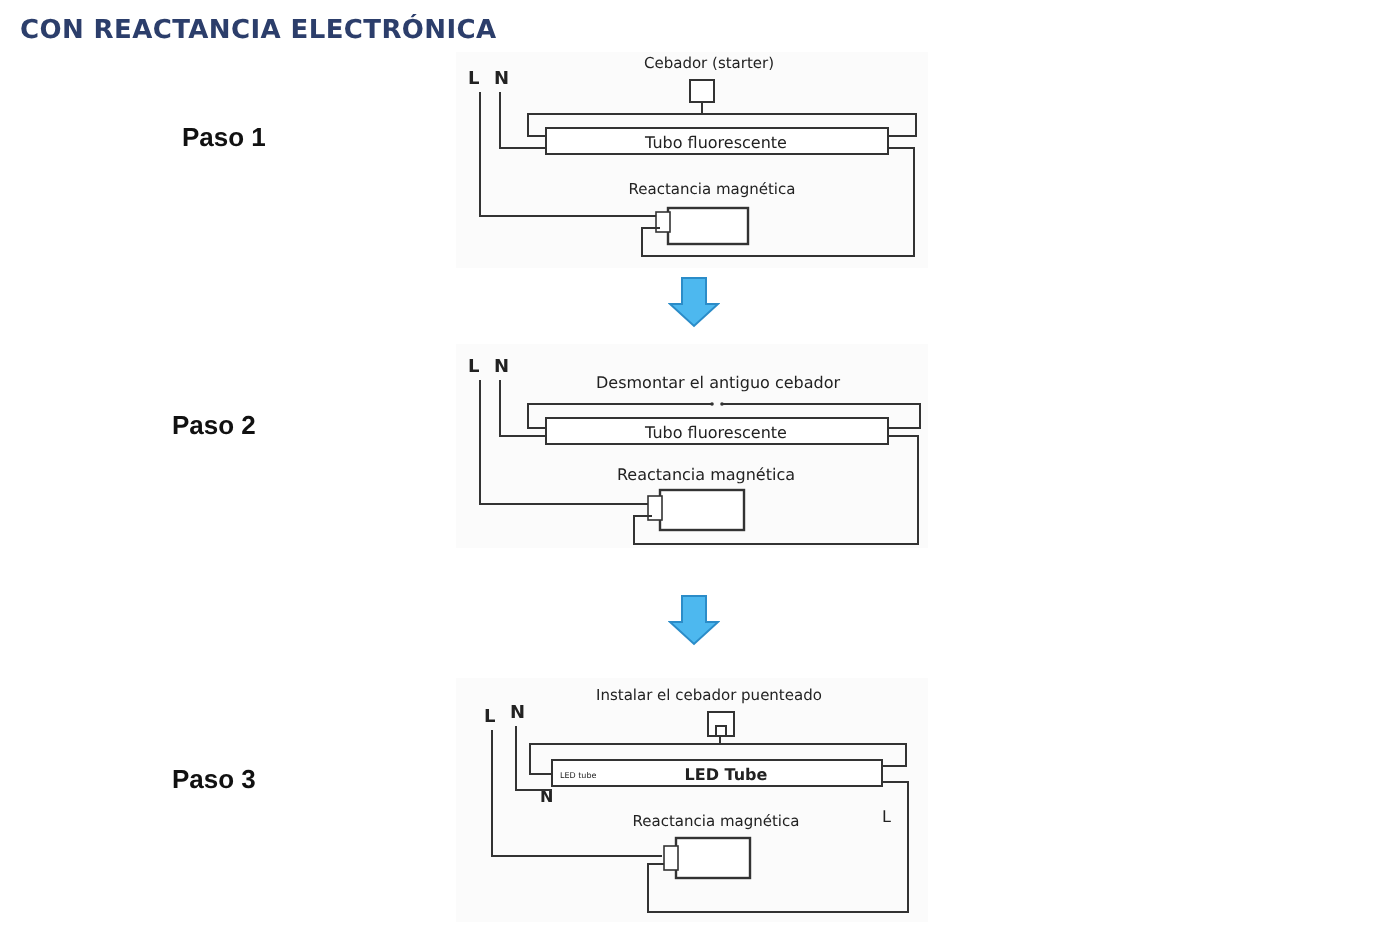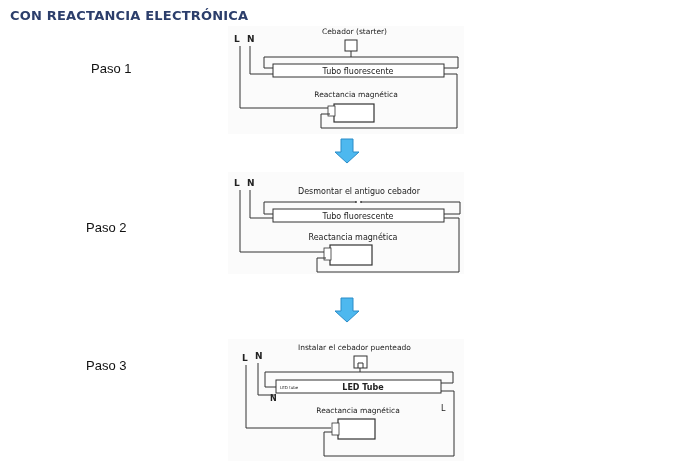--- a/index.html
+++ b/index.html
@@ -1,31 +1,31 @@
 <!DOCTYPE html>
 <html><head>
 <meta charset="utf-8">
 <style>
   html,body{margin:0;padding:0;background:#fff;}
   body{width:700px;height:465px;position:relative;overflow:hidden;font-family:"Liberation Sans",sans-serif;}
   .title{position:absolute;left:10px;top:8px;font-size:13px;color:#2c3e6b;letter-spacing:0.2px;font-family:"DejaVu Sans",sans-serif;font-weight:bold;}
-  .step{position:absolute;font-weight:normal;font-size:13px;color:#111;font-family:"Liberation Sans",sans-serif;padding-left:34px;}
+  .step{position:absolute;font-weight:bold;font-size:13px;color:#111;font-family:"Liberation Sans",sans-serif;padding-left:34px;}
   .diag{position:absolute;background:#fbfbfb;}
   .diag svg{display:block;}
   .arrow{position:absolute;}
   svg text{font-family:"DejaVu Sans",sans-serif;fill:#222;}
 </style>
 </head>
 <body>
 
 <div class="title">CON REACTANCIA ELECTRÓNICA</div>
 
 <div class="step" style="left:57px;top:61px;">Paso 1</div>
-<div class="step" style="left:52px;top:220px;">Paso 2</div>
-<div class="step" style="left:52px;top:358px;">Paso 3</div>
+<div class="step" style="left:52px;top:205px;">Paso 2</div>
+<div class="step" style="left:52px;top:382px;">Paso 3</div>
 
 <div class="diag" style="left:228px;top:26px;">
 <svg width="236" height="108" viewBox="0 0 236 108">
   <text x="6" y="16" font-size="9" font-weight="bold">L</text>
   <text x="19" y="16" font-size="9" font-weight="bold">N</text>
   <text x="94" y="8" font-size="7.5">Cebador (starter)</text>
 
   <rect x="117" y="14" width="12" height="11" fill="#fff" stroke="#333" stroke-width="1"></rect>
 
   <polyline points="123,25 123,31 36,31 36,42 45,42" fill="none" stroke="#333" stroke-width="1"></polyline>

